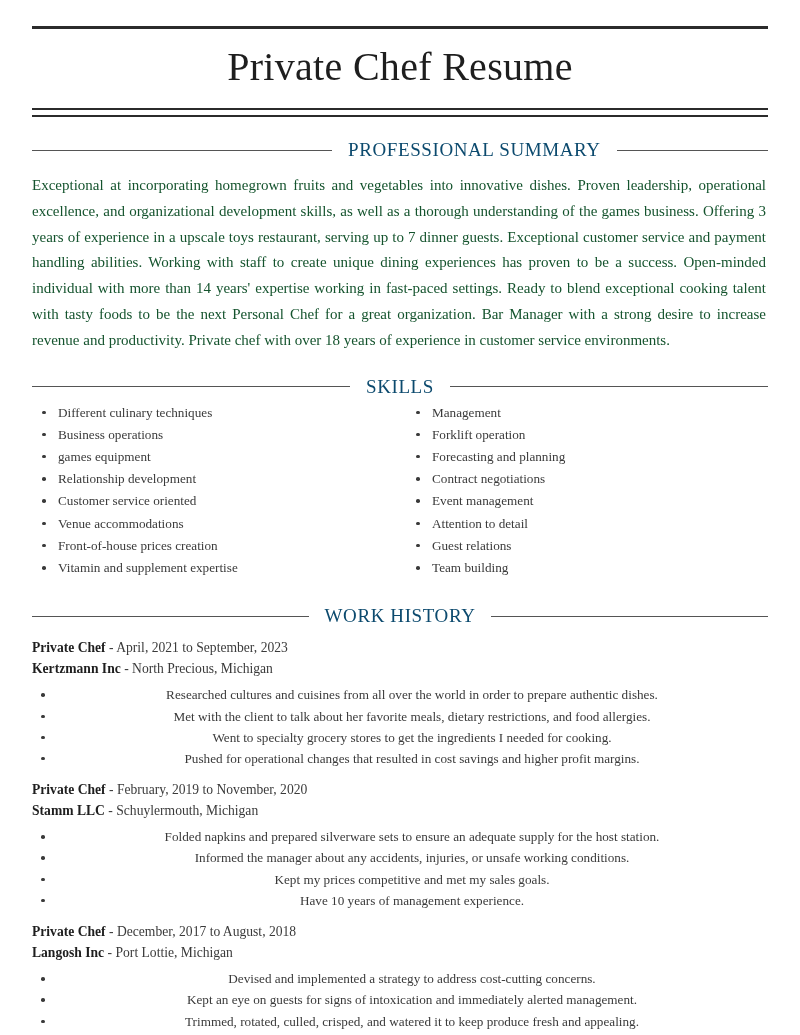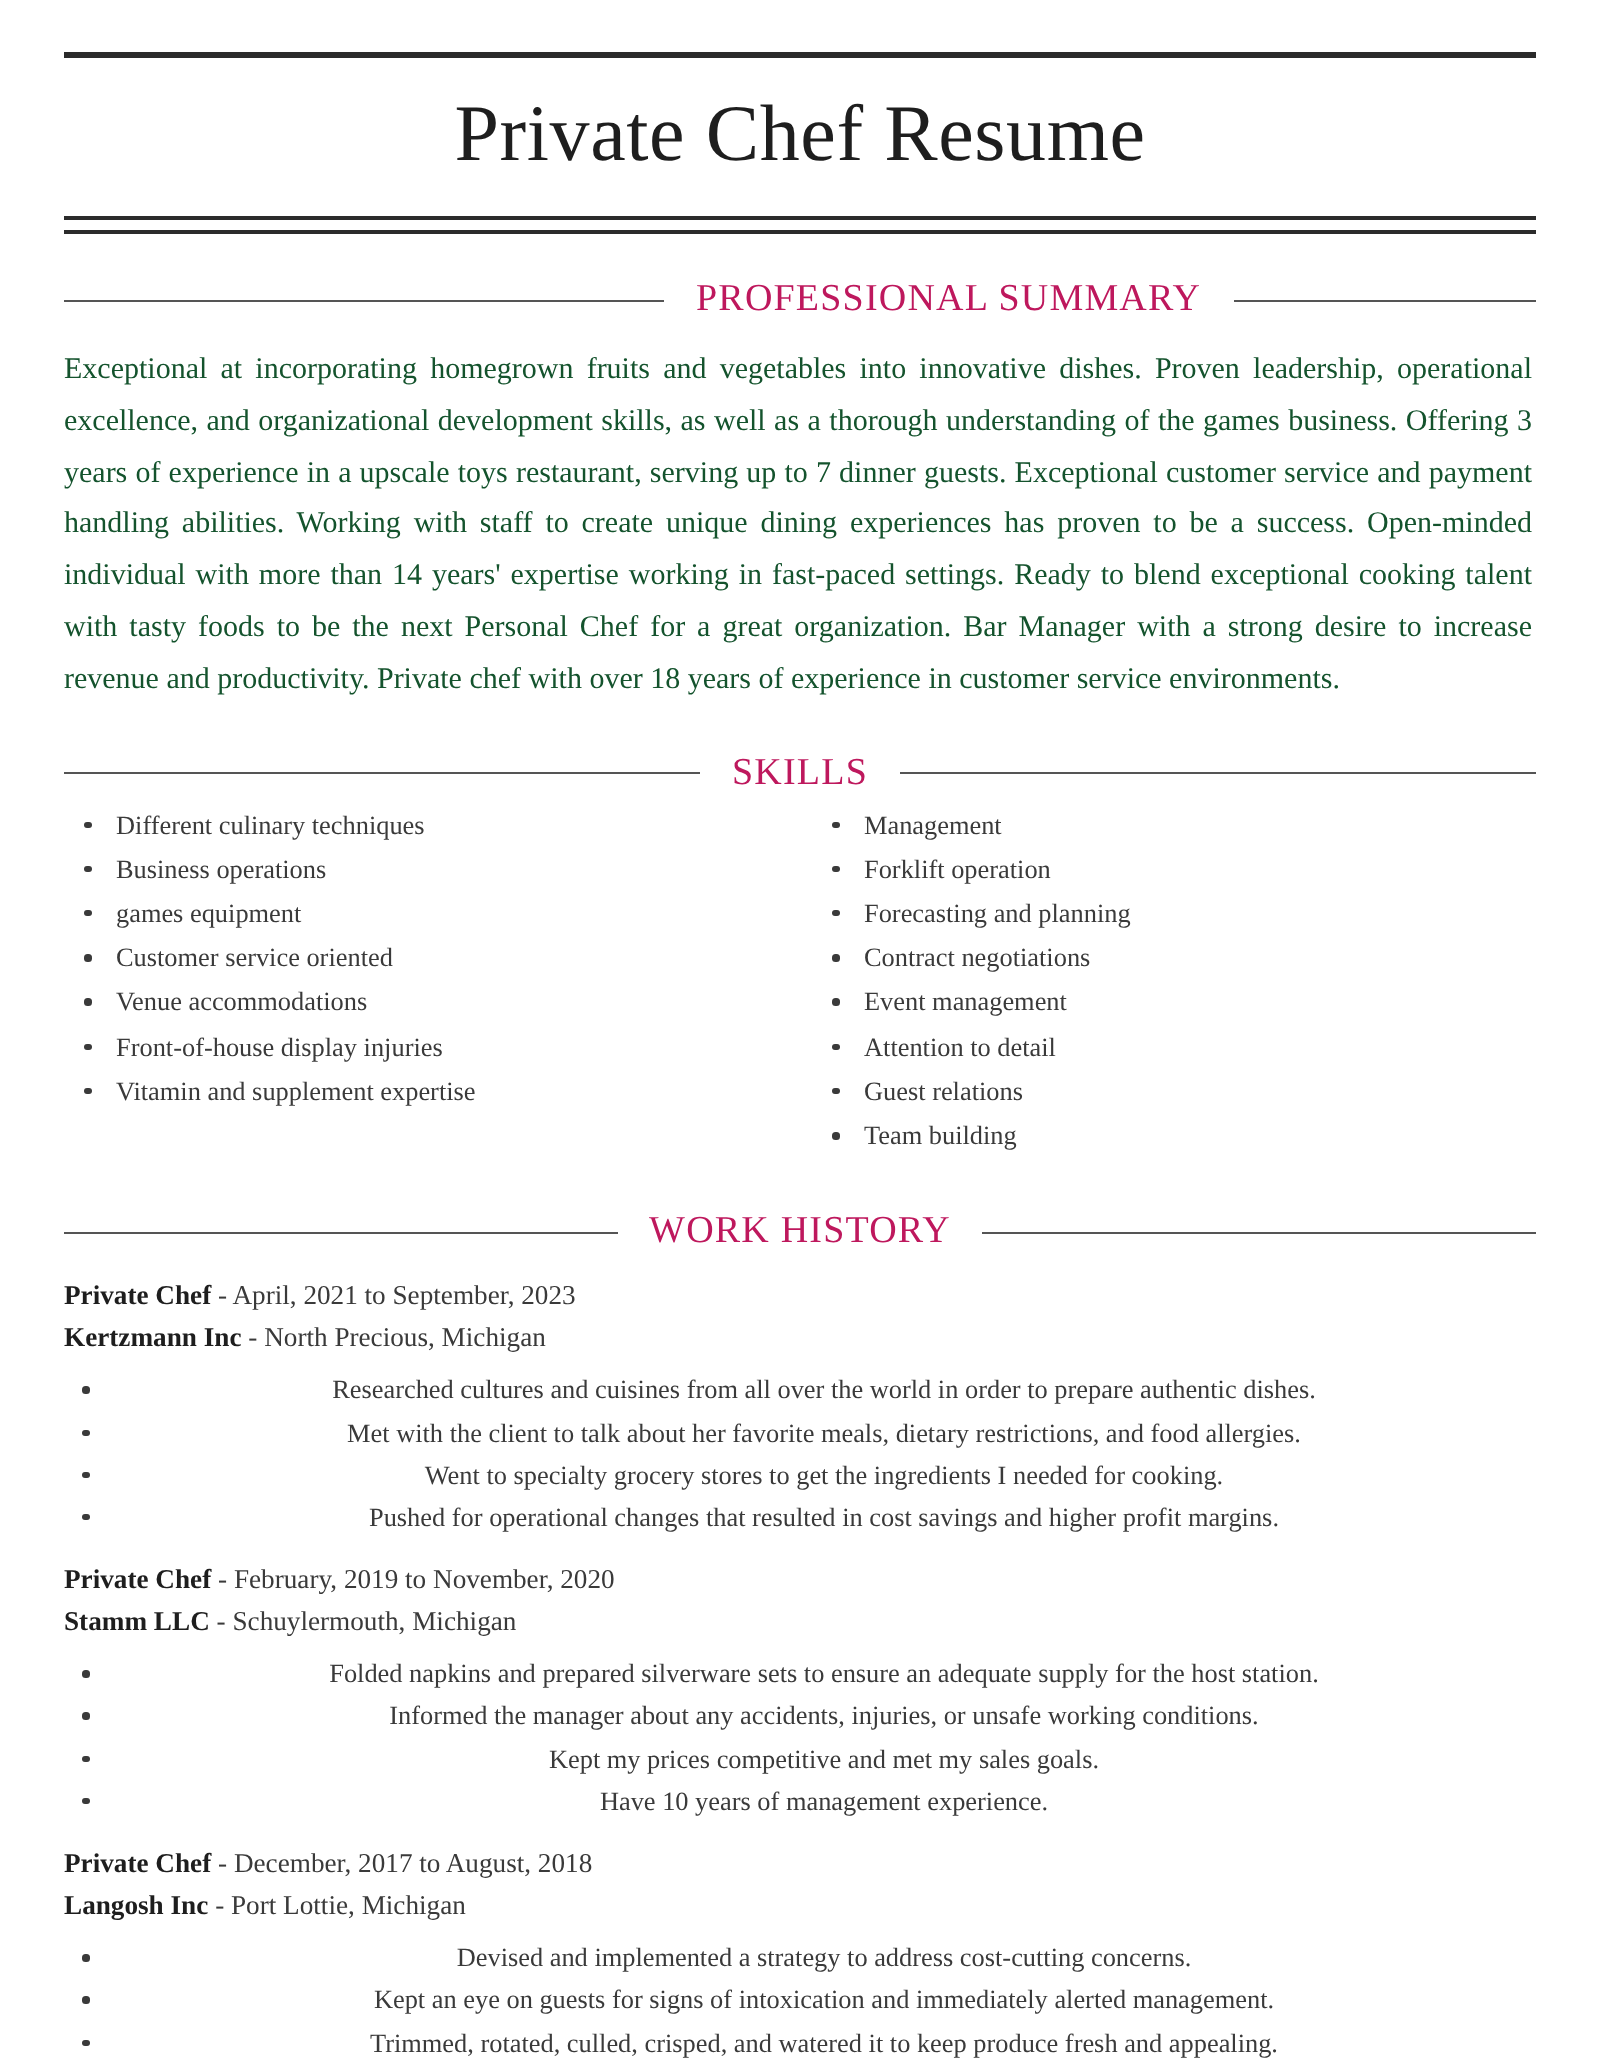--- a/index.html
+++ b/index.html
@@ -71,21 +71,21 @@
     flex: 1 1 auto;
     height: 0;
     border-top: 1px solid #555;
   }
   .section-head .title {
     flex: 0 0 auto;
     padding: 0 16px;
     font-size: 19px;
     font-weight: 400;
     letter-spacing: 0.6px;
-    color: #be185d;
+    color: #0c4a6e;
     white-space: nowrap;
   }
   .section-head.summary .rule-left { flex: 0 0 300px; }
   .section-head.summary .rule-right { flex: 1 1 auto; }
 
   
   .summary-text {
     font-size: 15px;
     line-height: 1.72;
     color: #14532d;
@@ -181,23 +181,24 @@
     <span class="title">SKILLS</span>
     <span class="rule rule-right"></span>
   </div>
 
   <div class="skills-cols">
     <div class="skills-col">
       <ul class="bullets">
         <li>Different culinary techniques</li>
         <li>Business operations</li>
         <li>games equipment</li>
+        <li>Relationship development</li>
         <li>Customer service oriented</li>
         <li>Venue accommodations</li>
-        <li>Front-of-house display injuries</li>
+        <li>Front-of-house prices creation</li>
         <li>Vitamin and supplement expertise</li>
       </ul>
     </div>
     <div class="skills-col">
       <ul class="bullets">
         <li>Management</li>
         <li>Forklift operation</li>
         <li>Forecasting and planning</li>
         <li>Contract negotiations</li>
         <li>Event management</li>

